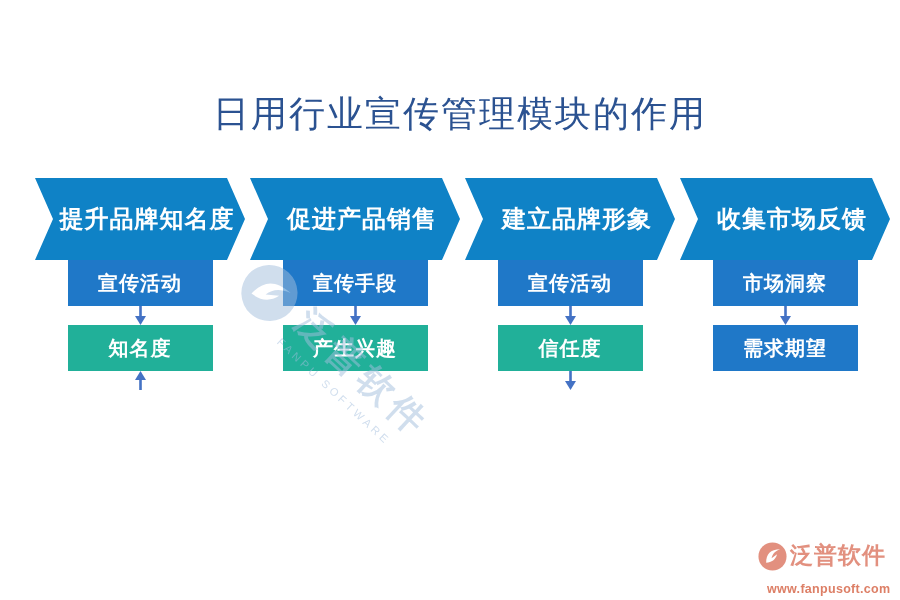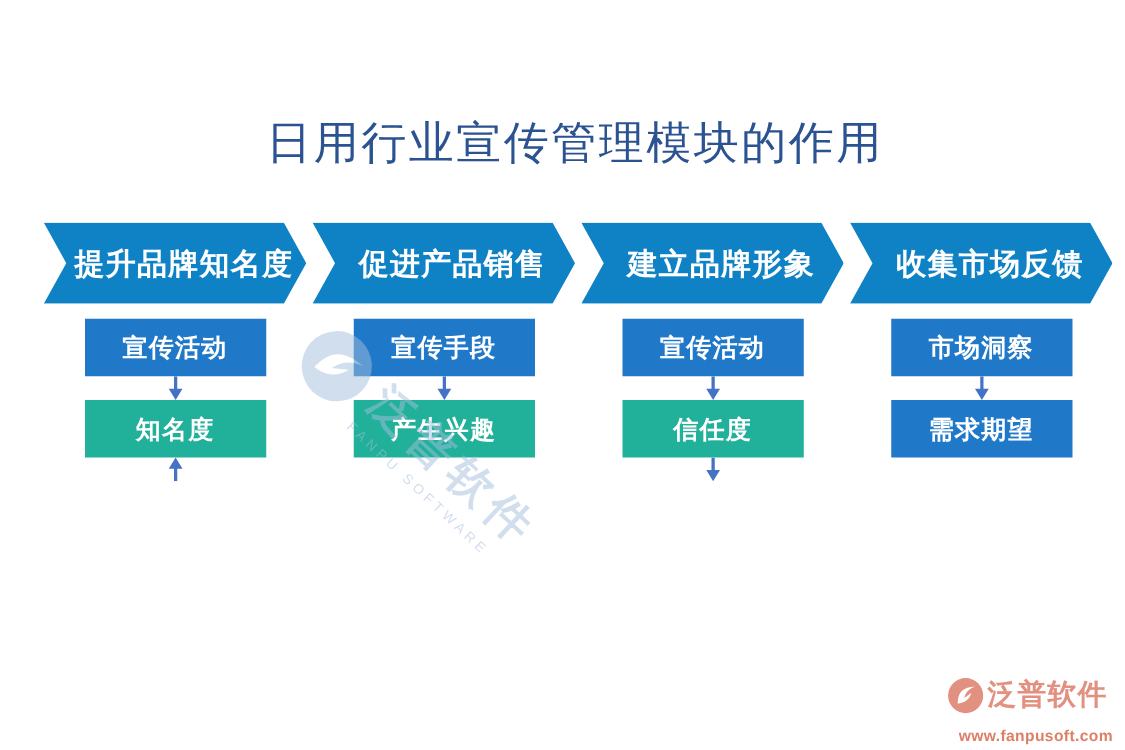--- a/index.html
+++ b/index.html
@@ -11,28 +11,28 @@
     position:absolute;top:90px;left:0;width:100%;text-align:center;
     font-family:Liberation Sans, sans-serif;
     font-size:36px;letter-spacing:2px;color:var(--title,#2b5291);
     font-weight:400;white-space:nowrap;padding-left:10px;
   }
   .stage-columns{
     position:absolute;left:35px;top:178px;display:flex;gap:5px;
   }
   .column{width:210px;flex:none;}
   .banner{
-    height:65px;background:var(--banner-blue,#0f82c6);
+    height:82px;background:var(--banner-blue,#0f82c6);
     clip-path:polygon(0 0, calc(100% - 18px) 0, 100% 50%, calc(100% - 18px) 100%, 0 100%, 18px 50%);
     display:flex;align-items:center;justify-content:center;padding-left:14px;box-sizing:border-box;
   }
   .banner-label{
     color:#fff;font-weight:bold;font-size:24px;letter-spacing:1px;white-space:nowrap;
   }
-  .stack{margin-top:12px;display:flex;flex-direction:column;align-items:center;justify-content:flex-end;}
+  .stack{display:flex;flex-direction:column;align-items:center;justify-content:flex-end;}
   .box{
     width:145px;height:46px;display:flex;align-items:center;justify-content:center;
     color:#fff;font-weight:bold;font-size:20px;letter-spacing:1px;white-space:nowrap;
   }
   .box.blue{background:var(--box-blue,#1f78c8);}
   .box.teal{background:var(--box-teal,#21b099);}
   .connector{
     height:19px;display:flex;align-items:center;justify-content:center;
     color:var(--connector-blue,#4472c4);
   }

